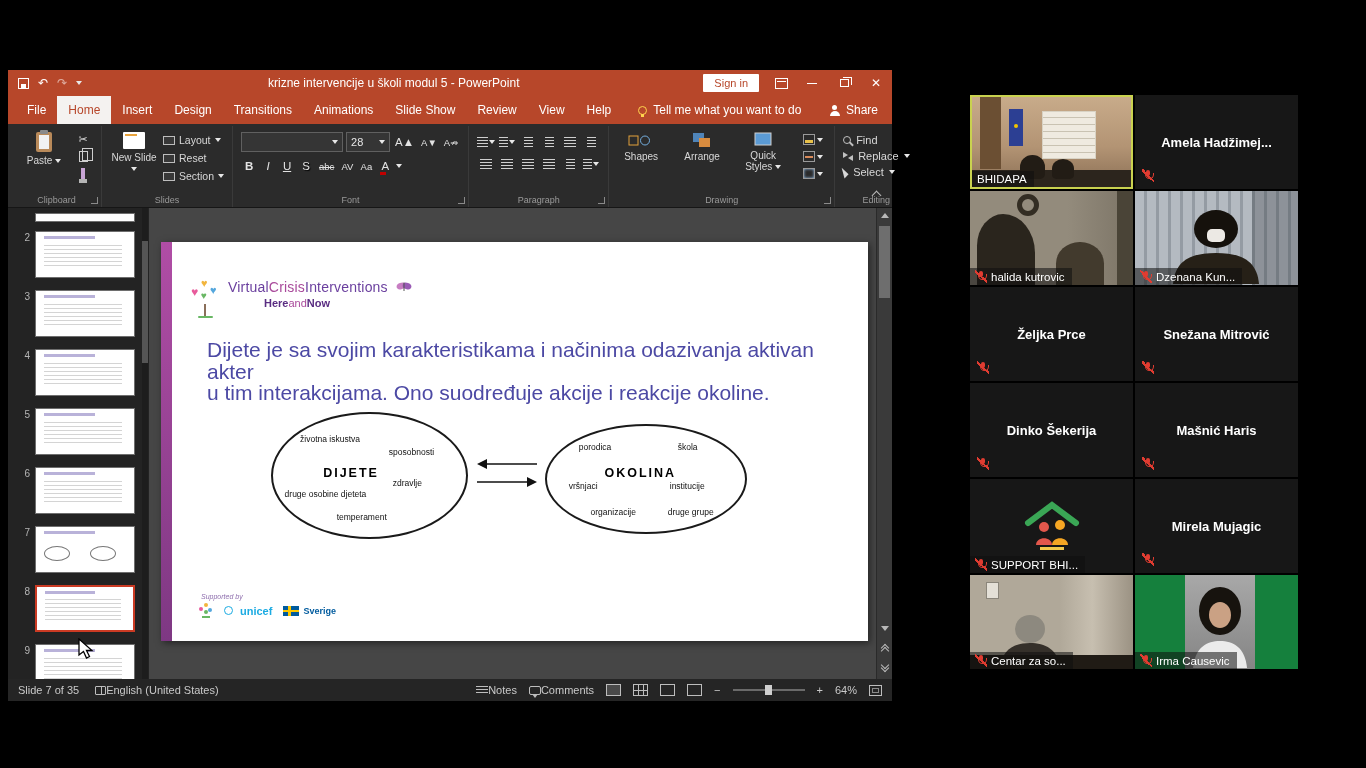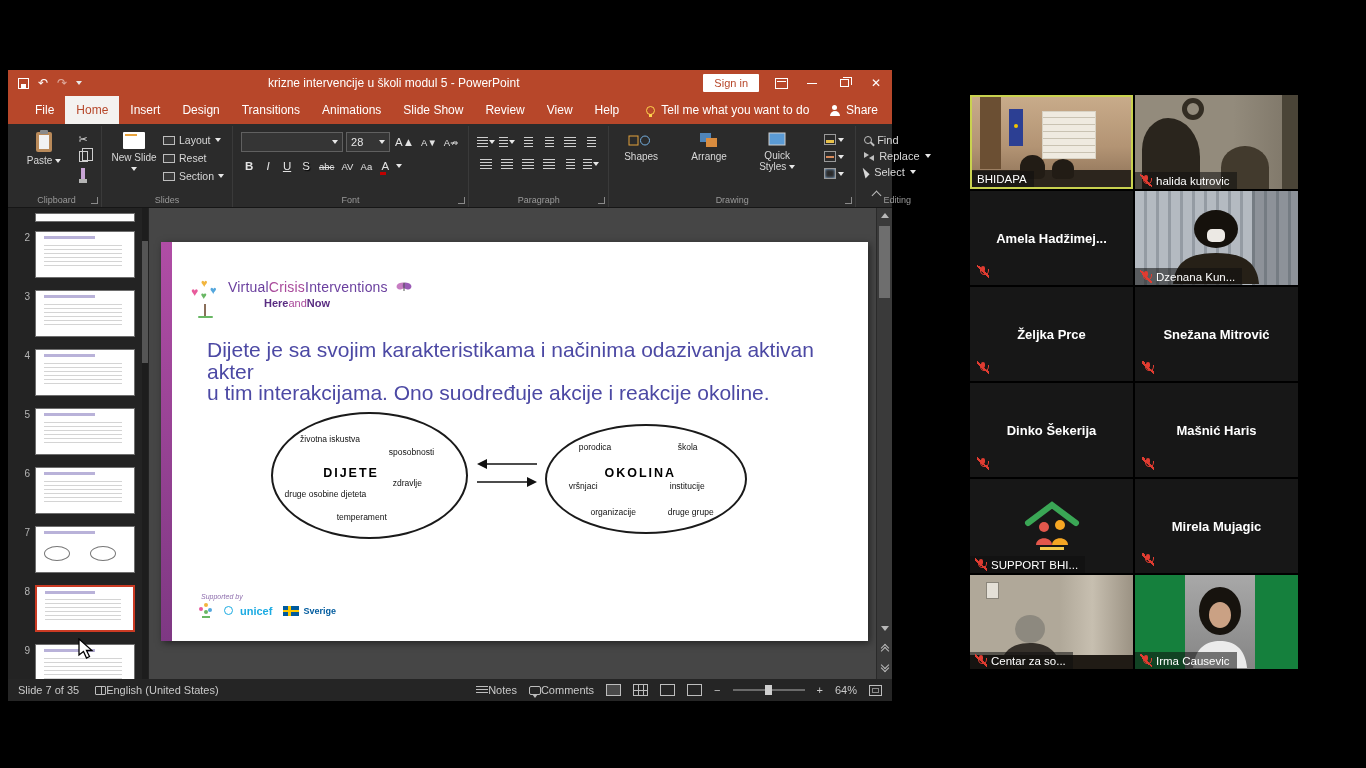--- a/index.html
+++ b/index.html
@@ -19,21 +19,21 @@
 .dar{display:inline-block;width:0;height:0;border-left:3px solid transparent;border-right:3px solid transparent;border-top:4px solid #e8e8e8;vertical-align:middle}
 .tb-title{flex:1;text-align:center;font-size:12px;white-space:nowrap;overflow:hidden}
 .signin{background:#fff;color:var(--red);font-size:11px;padding:3px 11px;margin:0 8px;border-radius:1px}
 .ropt{width:13px;height:11px;border:1px solid #fff;position:relative;margin:0 8px}
 .ropt::after{content:"";position:absolute;left:1px;right:1px;top:2px;height:1px;background:#fff}
 .wbtn{width:32px;height:26px;display:flex;align-items:center;justify-content:center;font-size:12px}
 .b-min{width:10px;height:1px;background:#fff}
 .b-res{width:9px;height:8px;border:1px solid #fff;position:relative}
 .b-res::before{content:"";position:absolute;left:2px;top:-3px;width:8px;height:7px;border:1px solid #fff;border-bottom:none;border-left:none}
 
-.tabs{height:28px;background:var(--red);display:flex;align-items:stretch;color:#fff;font-size:12px;padding-left:16px;flex:0 0 auto}
+.tabs{height:28px;background:var(--red);display:flex;align-items:stretch;color:#fff;font-size:12px;padding-left:8px;flex:0 0 auto}
 .tab{display:flex;align-items:center;padding:0 11px}
 .tab.active{background:#f4f2f0;color:var(--red)}
 .tellme{display:flex;align-items:center;gap:6px;margin-left:16px}
 .bulb{width:9px;height:9px;border-radius:50%;border:1.5px solid #ffd34d;position:relative}
 .bulb::after{content:"";position:absolute;left:2.2px;bottom:-3px;width:2.5px;height:2.5px;background:#ffd34d}
 .share{margin-left:auto;display:flex;align-items:center;gap:6px;padding-right:14px}
 .person{width:10px;height:11px;position:relative}
 .person::before{content:"";position:absolute;left:2.5px;top:0;width:5px;height:5px;border-radius:50%;background:#fff}
 .person::after{content:"";position:absolute;left:0;bottom:0;width:10px;height:5px;border-radius:5px 5px 0 0;background:#fff}
 
@@ -64,21 +64,21 @@
 .lb.b{font-weight:bold}.lb.i{font-style:italic}.lb.u{text-decoration:underline}
 .lb.st{text-decoration:line-through}.lb.sh{text-shadow:1px 1px 1px #000}
 .lb.sm{font-size:9.5px}
 .lb.color{position:relative}
 .lb.color::after{content:"";position:absolute;left:3px;bottom:0;right:7px;height:3px;background:#c00000}
 .parg{display:flex;flex-direction:column;gap:5px;padding-top:4px}
 .prow{display:flex;gap:3px;align-items:center}
 .pm{width:18px;height:17px;display:flex;align-items:center;justify-content:center;gap:1px}
 .plines{display:block;width:12px;height:10px;background:repeating-linear-gradient(180deg,#cfcfcf 0 1px,transparent 1px 3px)}
 .plines.n{width:9px}
-.drawg{display:flex;gap:20px}
+.drawg{display:flex;gap:13px}
 .dwi{width:12px;height:11px;border:1px solid #9a9a9a;position:relative;flex:0 0 auto}
 .dwi.fill::after{content:"";position:absolute;left:1px;right:1px;bottom:1px;height:3px;background:#e8c14a}
 .dwi.outl::after{content:"";position:absolute;left:1px;top:4px;right:1px;height:2px;background:#d88a5a}
 .dwi.eff{box-shadow:inset 0 0 3px #9ac4f0}
 .ecol{display:flex;flex-direction:column;gap:4px;padding-top:5px;font-size:11px}
 .erow{display:flex;align-items:center;gap:5px;white-space:nowrap}
 .mag{width:8px;height:8px;border:1.5px solid #c0c0c0;border-radius:50%;position:relative;flex:0 0 auto}
 .mag::after{content:"";position:absolute;width:5px;height:1.5px;background:#c0c0c0;transform:rotate(45deg);right:-4px;bottom:-1px}
 .rep-ic{width:10px;height:10px;position:relative;flex:0 0 auto}
 .rep-ic::before{content:"";position:absolute;top:1px;left:0;border-top:3px solid transparent;border-bottom:3px solid transparent;border-left:5px solid #c0c0c0}
@@ -622,35 +622,35 @@
           <i class="bh-floor"></i>
           <i class="bh-p p1"></i>
           <i class="bh-p p2"></i>
       </div>
       <div class="ntag">
           <span>BHIDAPA</span>
         </div>
     </div>
 
     <div class="tile">
+      <div class="cname">Amela  Hadžimej...</div>
+      <span class="mic corner"></span>
+    </div>
+
+    <div class="tile">
       <div class="scene sc-ha">
         <i class="ha-wreath"></i>
           <i class="ha-p1"></i>
           <i class="ha-p2"></i>
           <i class="ha-door"></i>
       </div>
       <div class="ntag">
           <span class="mic"></span>
           <span>halida kutrovic</span>
         </div>
-    </div>
-
-    <div class="tile">
-      <div class="cname">Amela  Hadžimej...</div>
-      <span class="mic corner"></span>
     </div>
 
     <div class="tile">
       <div class="scene sc-dz">
         <i class="dz-sh"></i>
         <svg width="163" height="93" style="position:absolute;left:0;top:0">
           <path d="M38 93 C40 70 55 62 81 62 C107 62 122 70 124 93 Z" fill="#262017"></path>
           <ellipse cx="81" cy="38" rx="22" ry="19" fill="#15110c"></ellipse>
           <rect x="72" y="38" width="18" height="13" rx="5" fill="#ece9e4"></rect>
         </svg>

